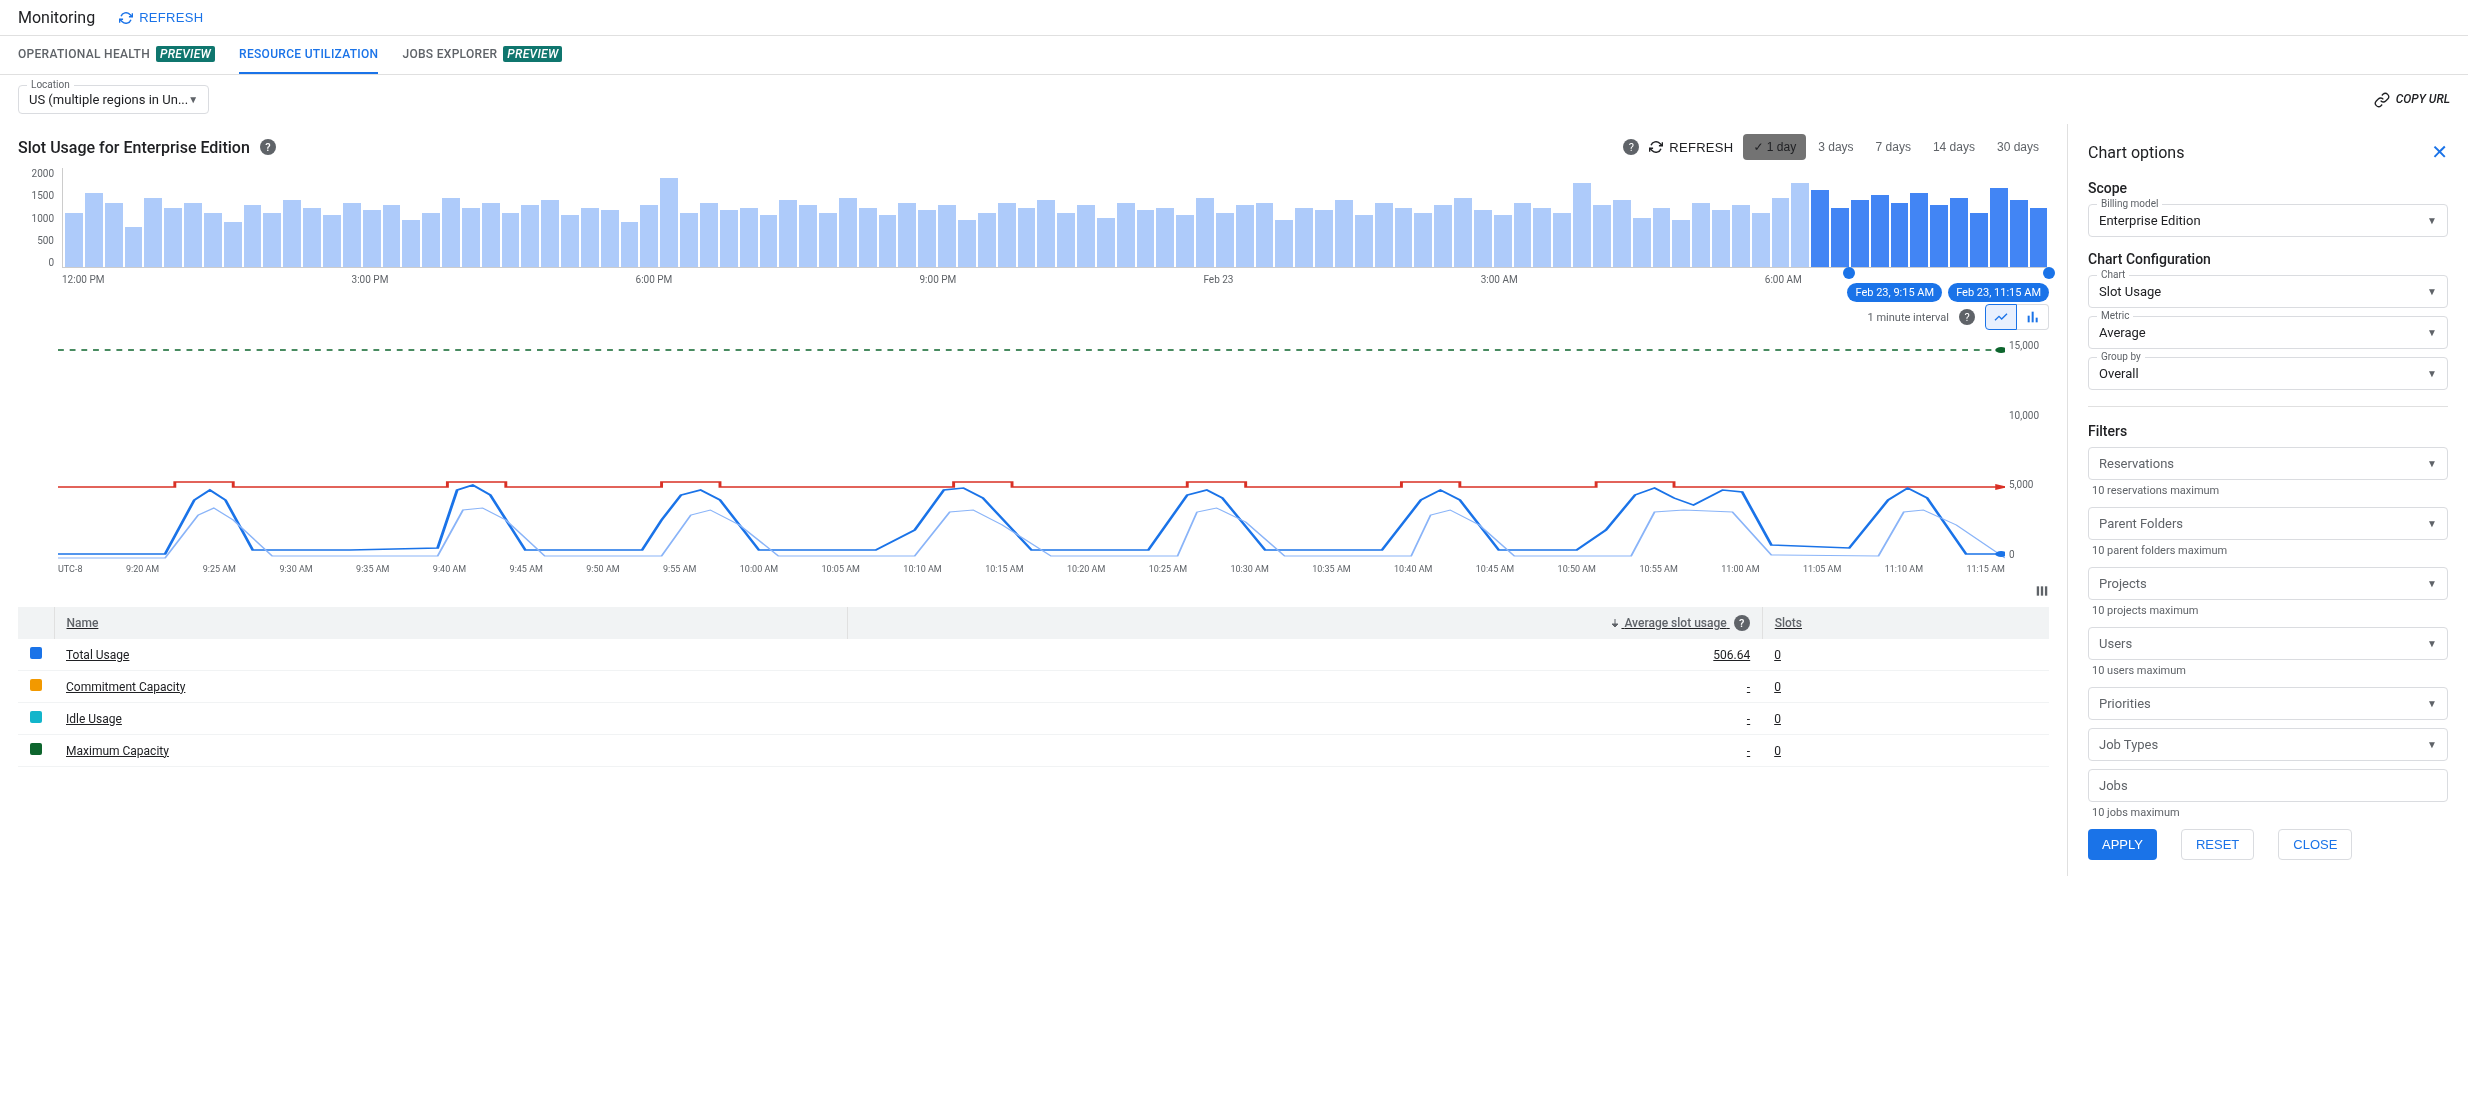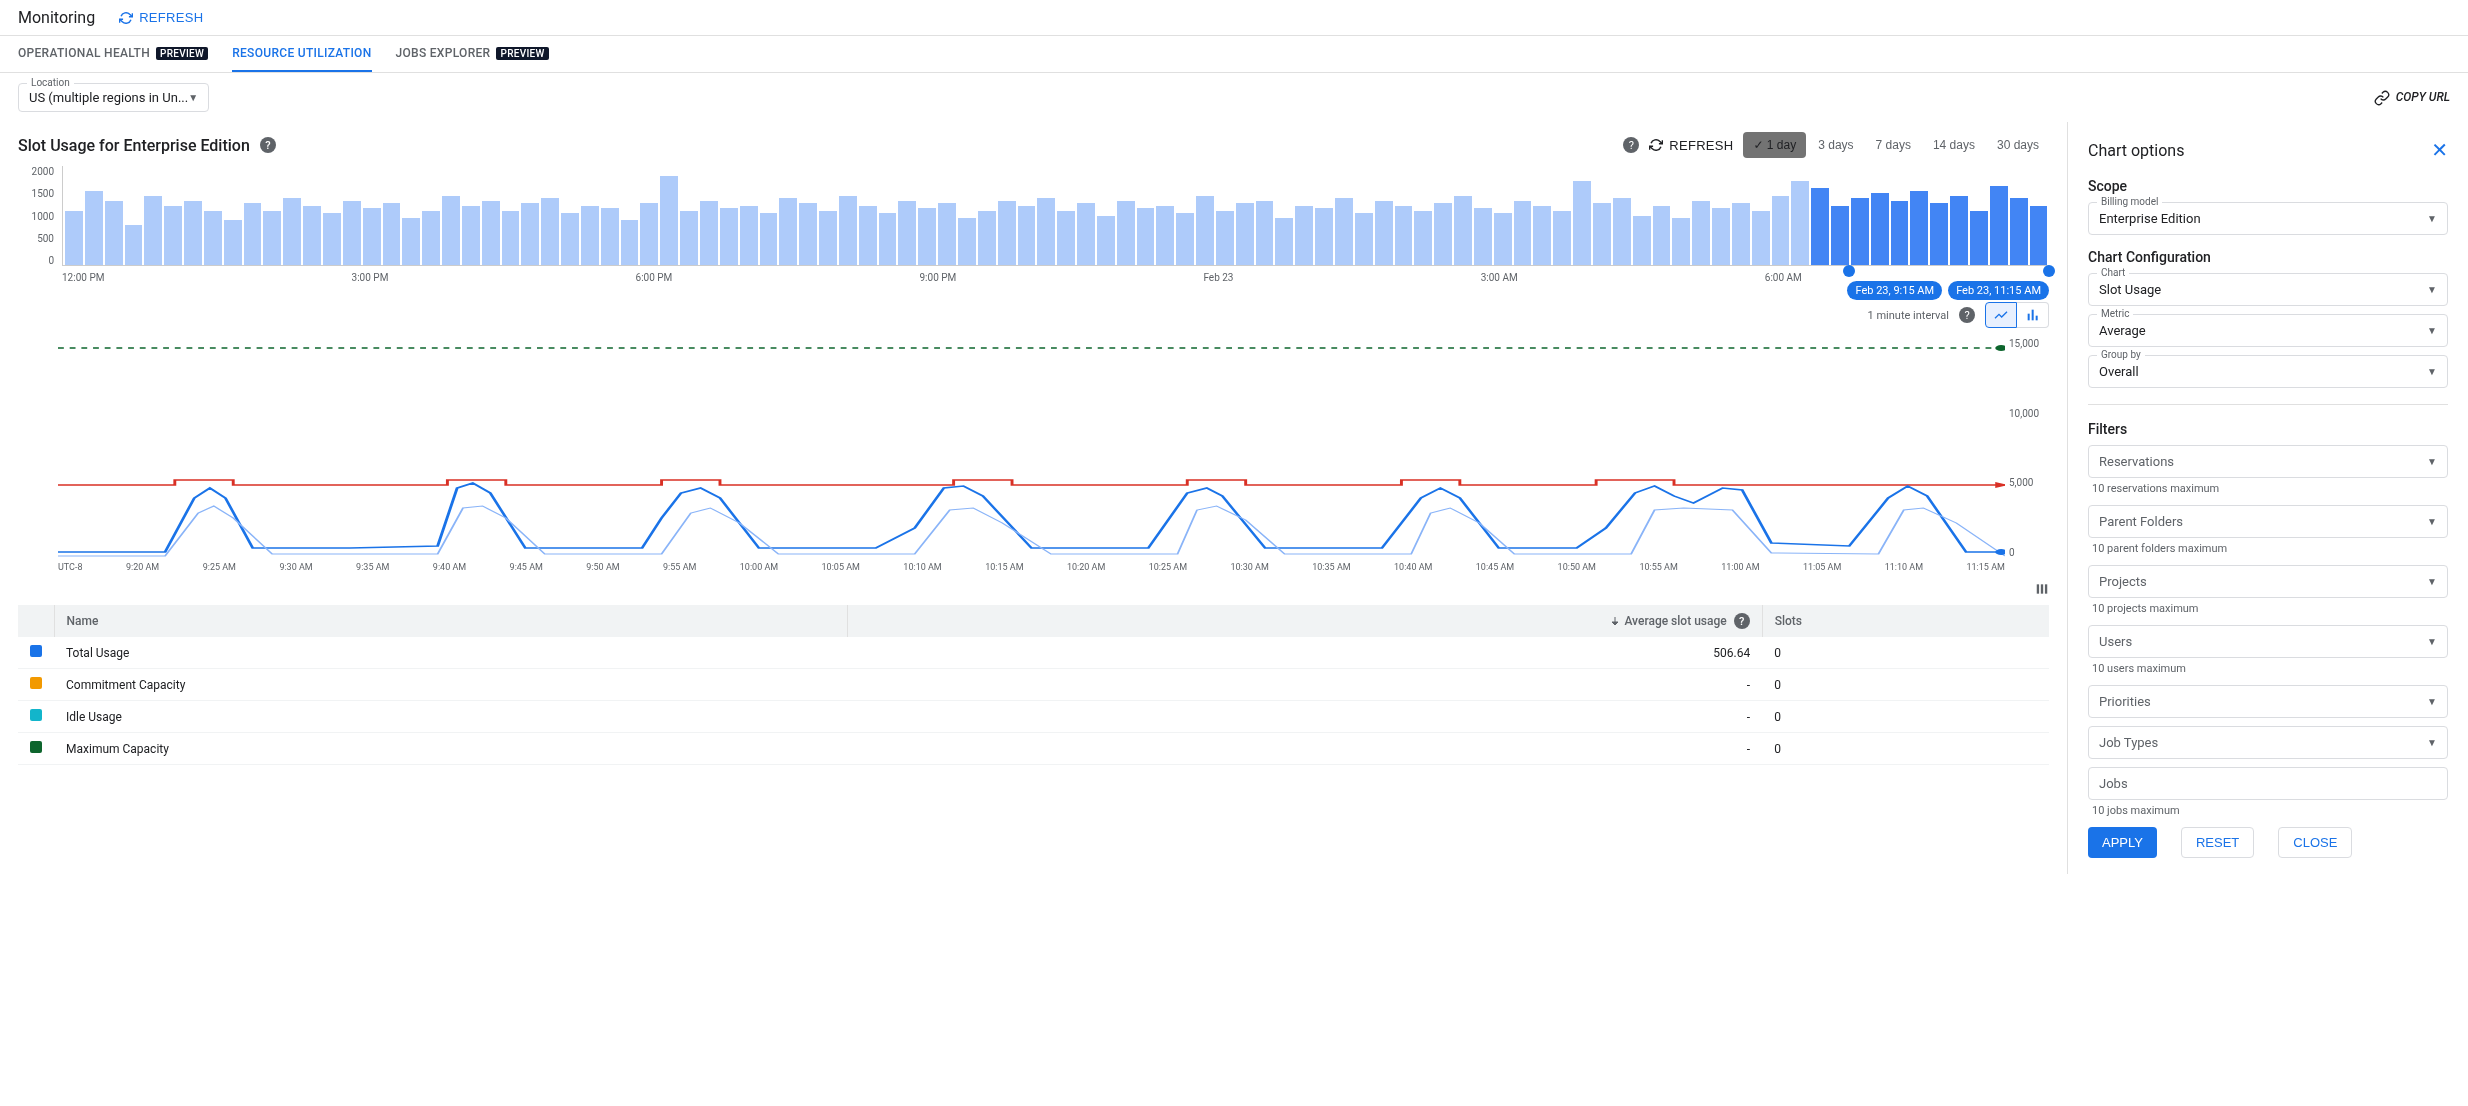--- a/index.html
+++ b/index.html
@@ -5,21 +5,21 @@
 * { box-sizing: border-box; margin: 0; padding: 0; }
 body { font-family: 'Google Sans', Roboto, Arial, sans-serif; font-size: 13px; color: #202124; background: #fff; }
 
 .header { display: flex; align-items: center; padding: 8px 18px; border-bottom: 1px solid #e0e0e0; }
 .header h1 { font-size: 16px; font-weight: 400; margin-right: 24px; }
 .refresh-btn { display: flex; align-items: center; gap: 6px; color: #1a73e8; font-size: 13px; font-weight: 500; background: none; border: none; cursor: pointer; letter-spacing: 0.3px; }
 
 .tabs { display: flex; gap: 24px; padding: 0 18px; border-bottom: 1px solid #e0e0e0; }
 .tab { padding: 10px 0; font-size: 12px; font-weight: 500; color: #5f6368; letter-spacing: 0.3px; cursor: pointer; display: flex; align-items: center; gap: 6px; border-bottom: 2px solid transparent; }
 .tab.active { color: #1a73e8; border-bottom-color: #1a73e8; }
-.badge { background: #0f172a; color: #fff; font-size: 10px; padding: 1px 4px; border-radius: 2px; }
+.badge { background: #0f766e; color: #fff; font-size: 12px; padding: 1px 4px; border-radius: 2px; font-style: italic; }
 
 .toolbar { display: flex; align-items: center; justify-content: space-between; padding: 10px 18px; }
 .select-box { border: 1px solid #dadce0; border-radius: 4px; padding: 6px 10px; min-width: 170px; position: relative; }
 .select-box .label { position: absolute; top: -7px; left: 8px; font-size: 10px; color: #5f6368; background: #fff; padding: 0 4px; }
 .select-box .value { font-size: 13px; display: flex; justify-content: space-between; align-items: center; }
 .copy-url { display: flex; align-items: flex-start; gap: 6px; font-size: 12px; font-weight: 500; cursor: pointer; font-style: italic; }
 
 .main { display: flex; }
 .content { flex: 1; padding: 10px 18px 20px 18px; border-right: 1px solid #e0e0e0; }
 .section-title-row { display: flex; align-items: center; justify-content: space-between; margin-bottom: 8px; }
@@ -47,21 +47,21 @@
 .view-btn { width: 32px; height: 26px; border: 1px solid #dadce0; background: #fff; display: flex; align-items: center; justify-content: center; cursor: pointer; }
 .view-btn.active { border-color: #1a73e8; background: #e8f0fe; }
 .view-btn:first-child { border-radius: 4px 0 0 4px; }
 .view-btn:last-child { border-radius: 0 4px 4px 0; border-left: none; }
 
 .detail-chart { position: relative; height: 240px; margin-bottom: 8px; }
 .detail-y { position: absolute; right: 0; top: 0; bottom: 20px; width: 40px; display: flex; flex-direction: column; justify-content: space-between; font-size: 10px; color: #5f6368; text-align: left; }
 .detail-plot { position: absolute; left: 40px; right: 44px; top: 0; bottom: 20px; }
 .detail-x { position: absolute; left: 40px; right: 44px; bottom: 0; height: 16px; display: flex; justify-content: space-between; font-size: 9px; color: #5f6368; }
 
-.table { width: 100%; border-collapse: collapse; font-size: 12px; }
+.table { width: 100%; border-collapse: collapse; font-size: 12px; text-decoration: underline; }
 .table th { text-align: left; padding: 8px 12px; background: #f1f3f4; font-weight: 500; color: #5f6368; border-right: 1px solid #e0e0e0; }
 .table th:last-child { border-right: none; }
 .table td { padding: 8px 12px; border-bottom: 1px solid #f1f3f4; }
 .swatch { width: 12px; height: 12px; display: inline-block; border-radius: 2px; }
 
 .sidebar { width: 400px; padding: 16px 20px; }
 .sidebar-header { display: flex; justify-content: space-between; align-items: center; margin-bottom: 16px; }
 .sidebar h2 { font-size: 16px; font-weight: 400; }
 .close-x { font-size: 20px; color: #1a73e8; cursor: pointer; background: none; border: none; }
 .section-h { font-size: 14px; font-weight: 500; margin: 14px 0 8px 0; }

